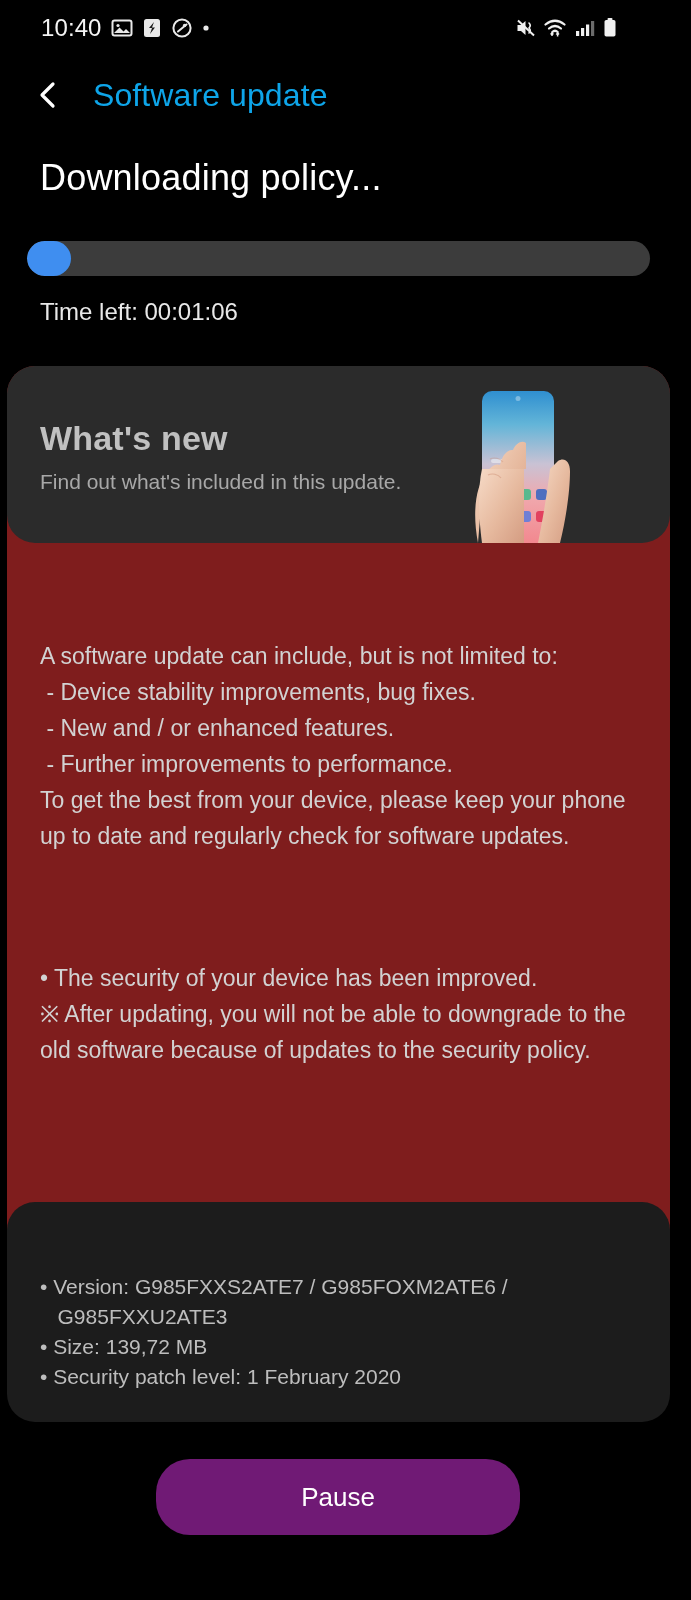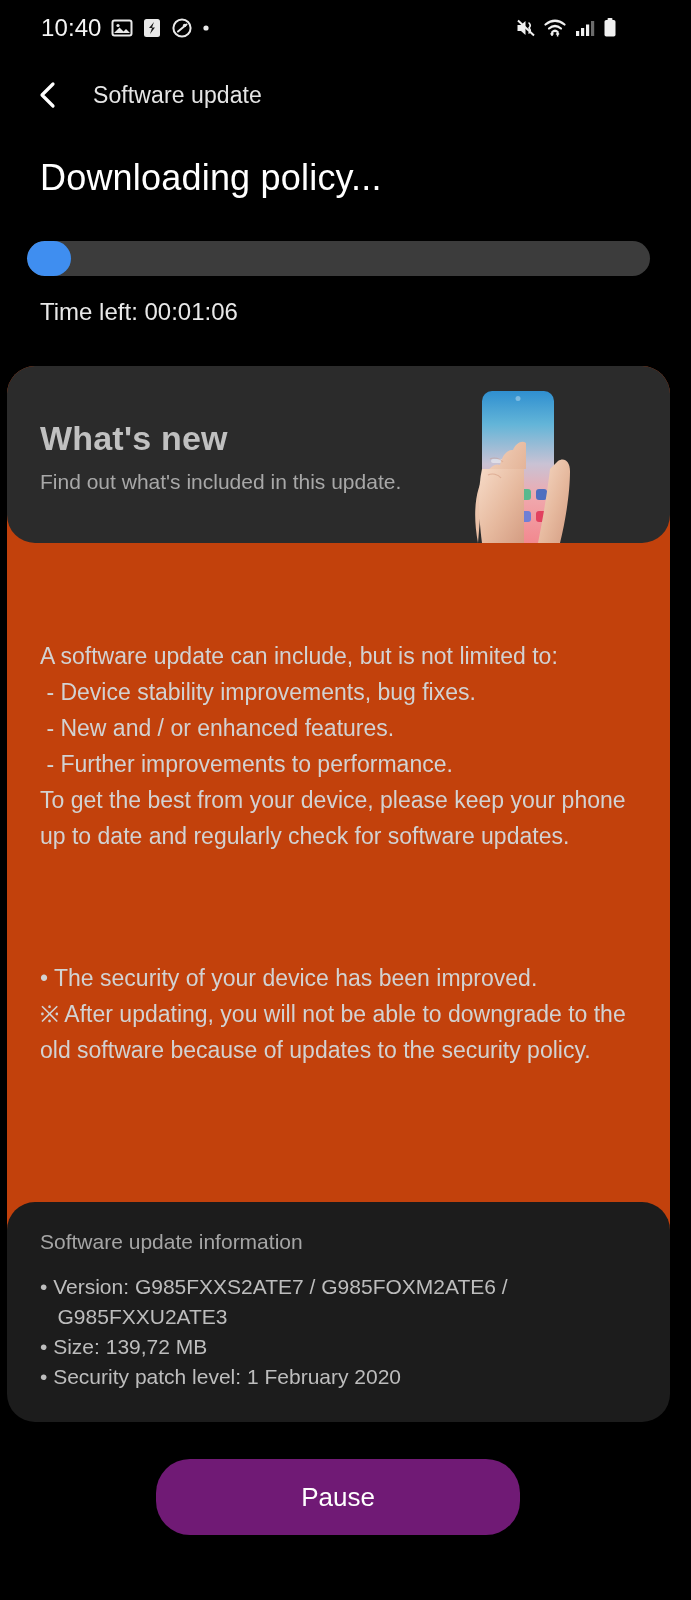--- a/index.html
+++ b/index.html
@@ -34,21 +34,21 @@
     width: 691px; height: 78px;
     display: flex; align-items: center;
   }
   .back-btn {
     width: 48px; height: 48px; margin-left: 24px;
     display: flex; align-items: center; justify-content: center;
     cursor: pointer;
   }
   .appbar-title {
     margin-left: 21px;
-    font-size: 23px; color: #e5e5e5; letter-spacing: .1px; text-align: center;
+    font-size: 32px; color: #0ea5e9; letter-spacing: .1px; text-align: center;
   }
 
   
   .headline {
     position: absolute; top: 157px; left: 40px;
     font-size: 36px; color: #ffffff; letter-spacing: .2px;
   }
   .progress-track {
     position: absolute; top: 241px; left: 27px;
     width: 623px; height: 35px;
@@ -62,21 +62,21 @@
   }
   .time-left {
     position: absolute; top: 298px; left: 40px;
     font-size: 24px; color: #e8e8e8;
   }
 
   
   .main-card {
     position: absolute; top: 366px; left: 7px;
     width: 663px; height: 1014px;
-    background: #c2410c;
+    background: #7f1d1d;
     border-radius: 28px;
   }
   .whats-new-banner {
     position: absolute; top: 0; left: 0;
     width: 663px; height: 177px;
     background: #2b2b2b;
     border-radius: 28px;
     overflow: hidden;
     cursor: pointer;
   }
@@ -317,21 +317,20 @@
       <div class="para">• The security of your device has been improved.
 ※ After updating, you will not be able to downgrade to the old software because of updates to the security policy.</div>
       <div class="para">
         <span>Learn more at:</span><br>
         <span class="link">https://doc.samsungmobile.com/SM-G985F/PHN/doc.html</span>
       </div>
     </div>
   </div>
 
   <div class="info-card">
-    <div class="info-title">Software update information</div>
     <div class="info-body">• Version: G985FXXS2ATE7 / G985FOXM2ATE6 /
    G985FXXU2ATE3
 • Size: 139,72 MB
 • Security patch level: 1 February 2020</div>
   </div>
 
   <button class="pause-btn">Pause</button>
 
 </div>
 

